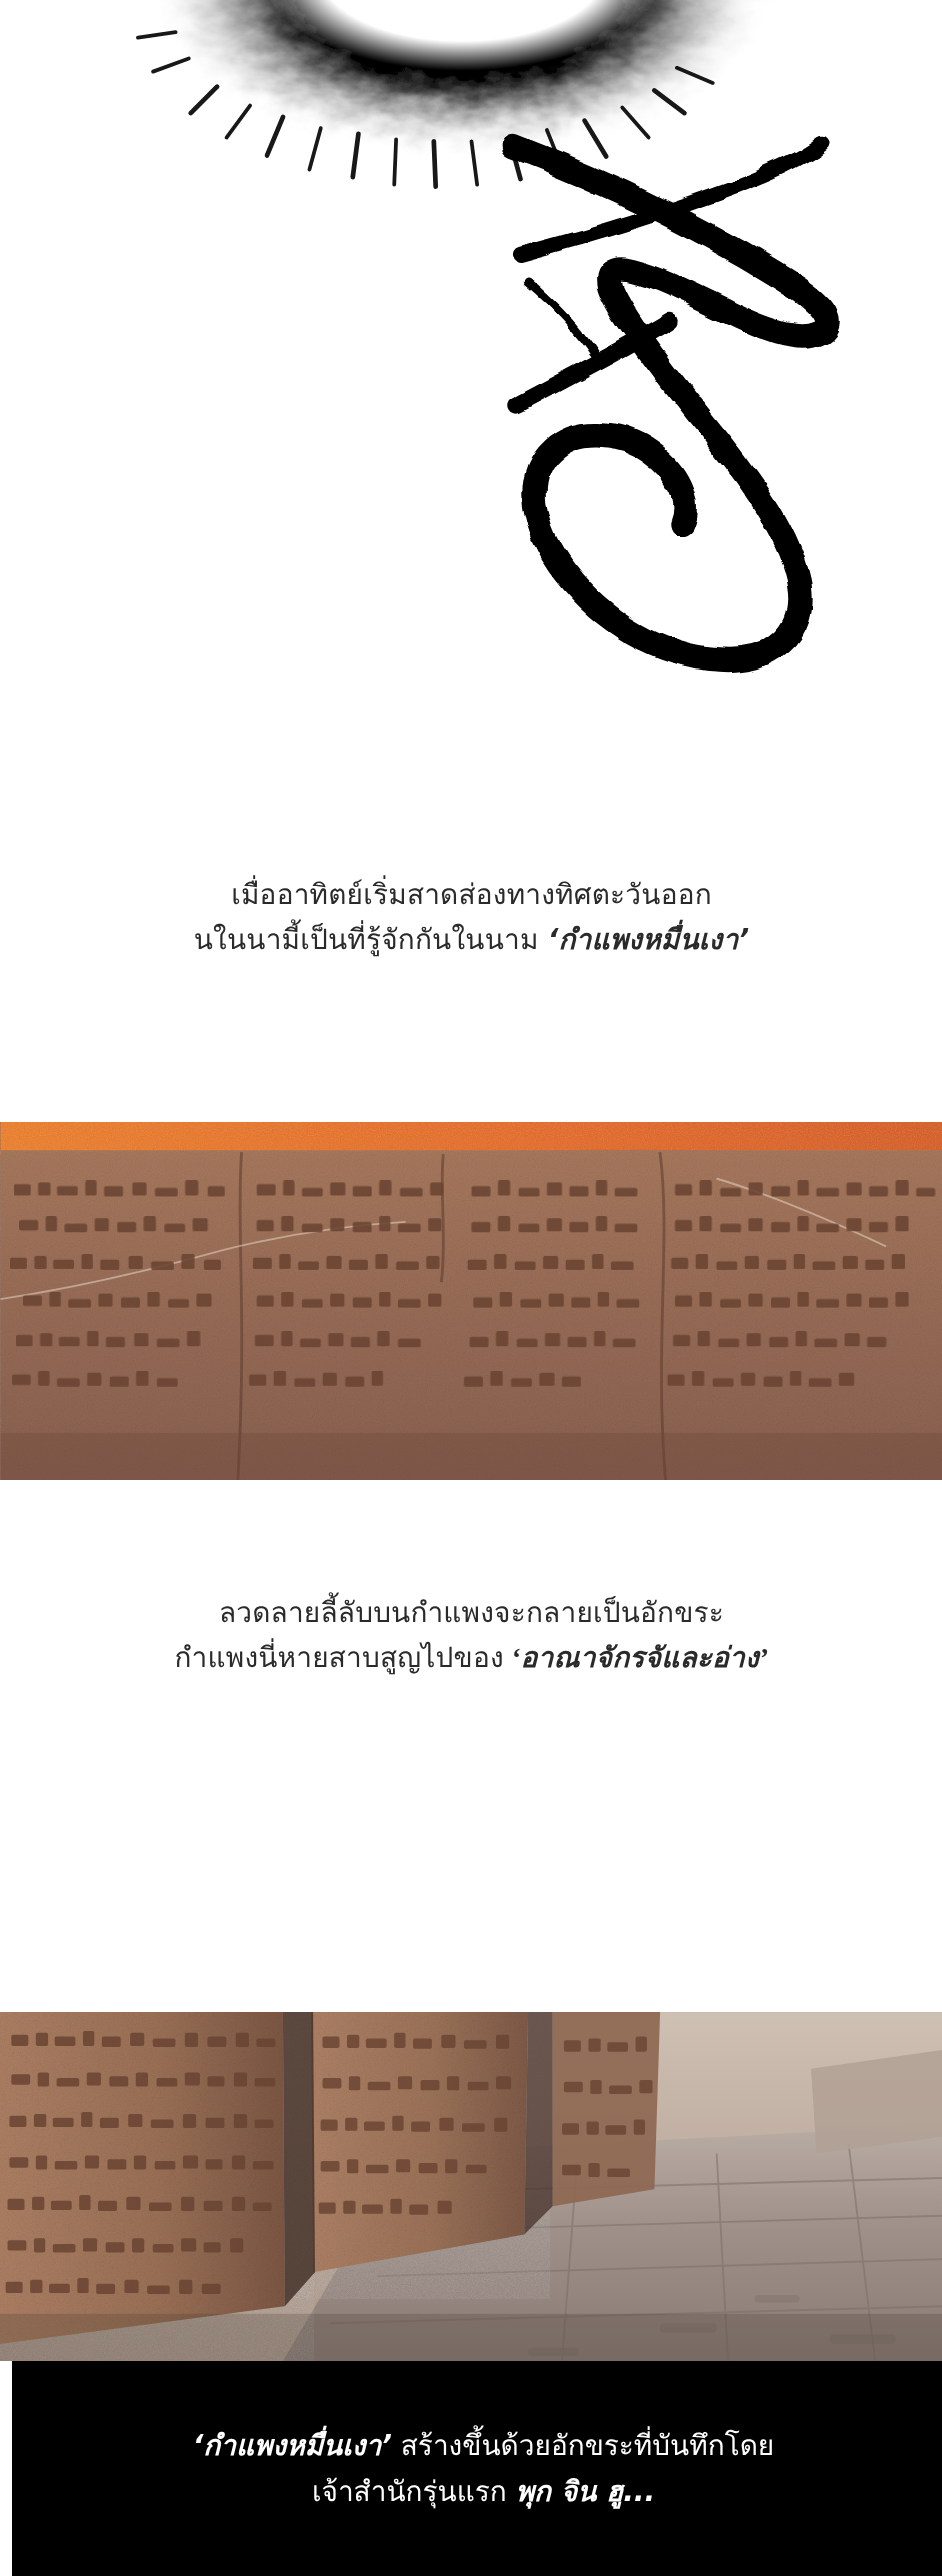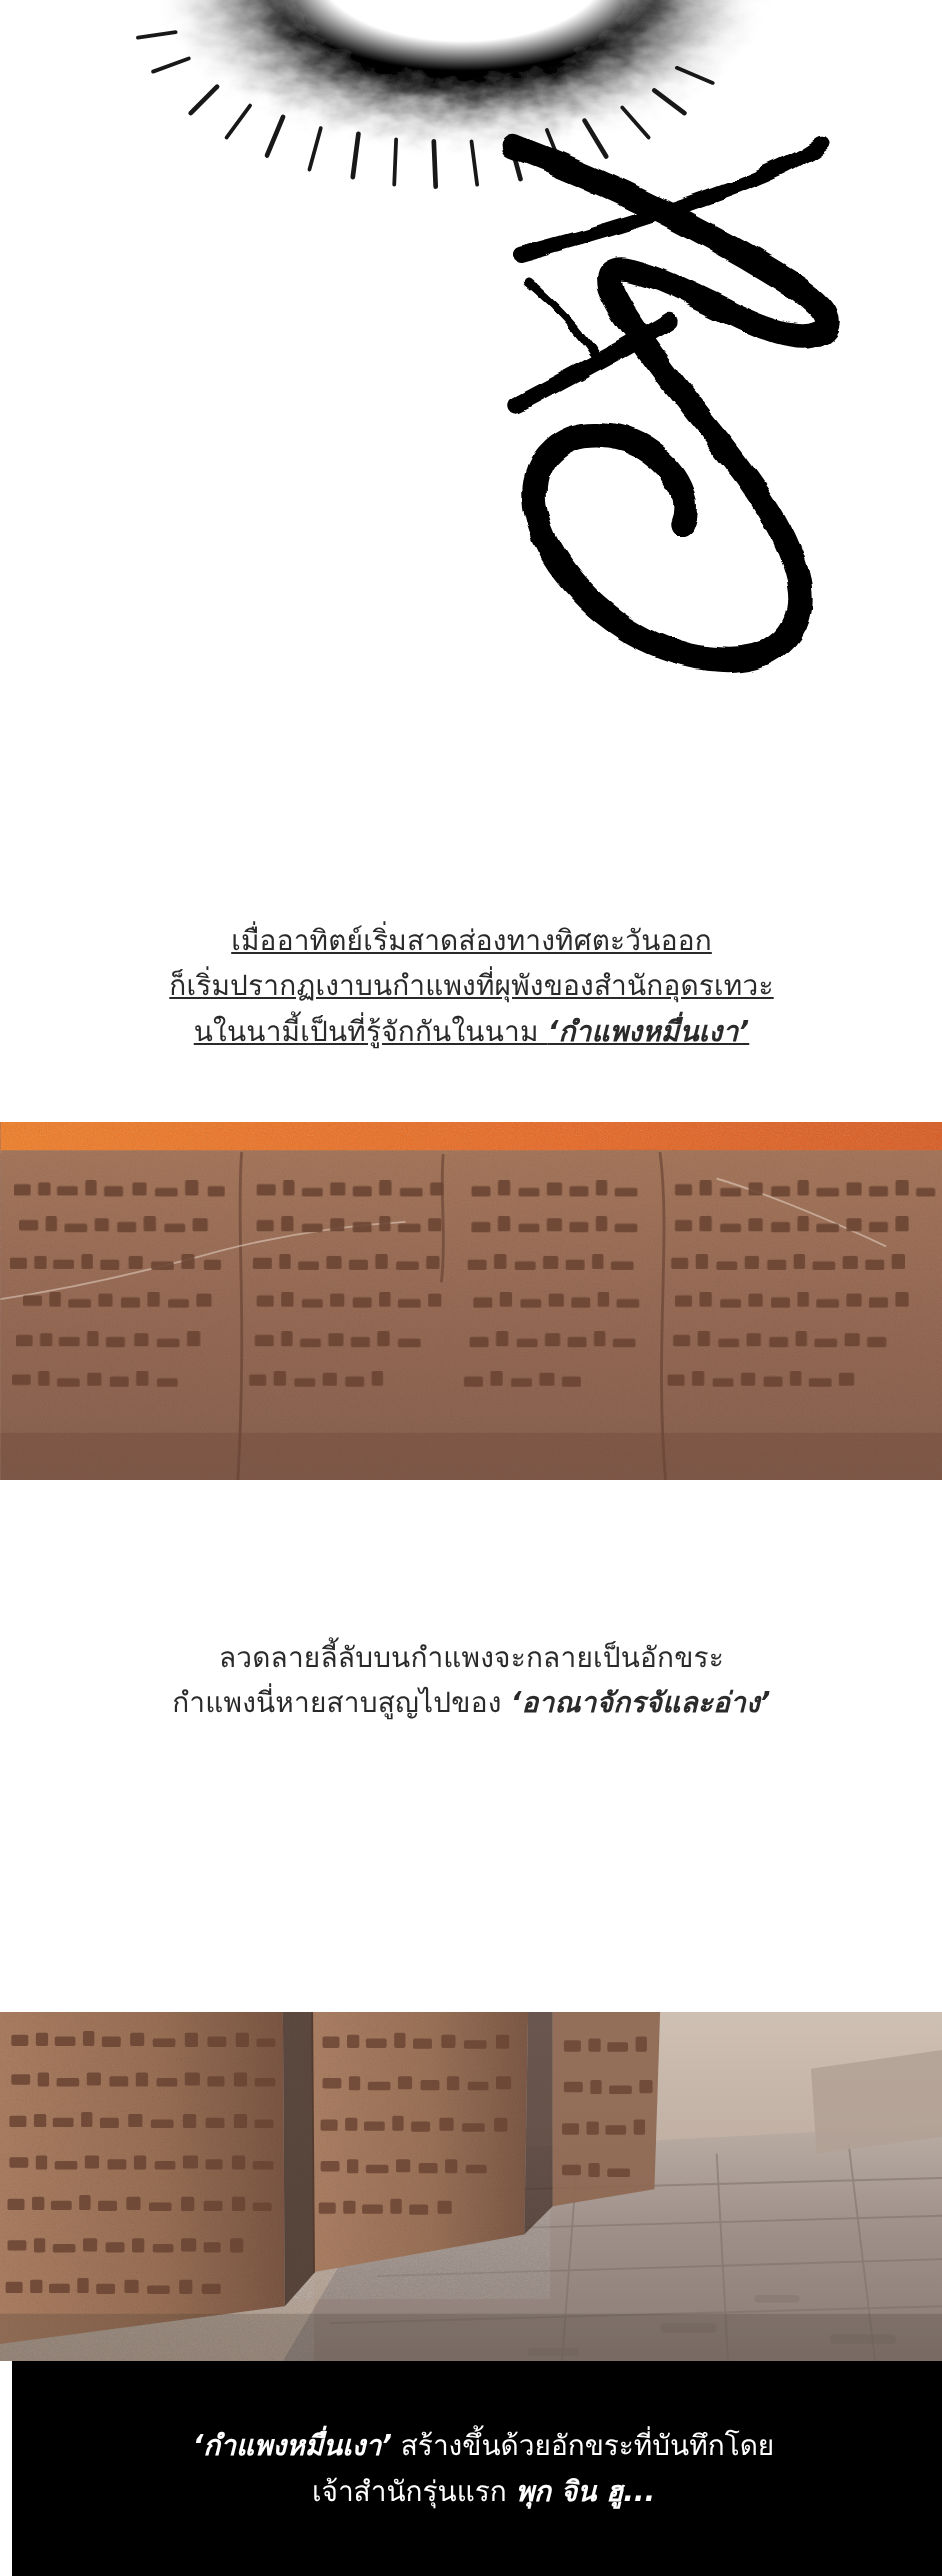--- a/index.html
+++ b/index.html
@@ -43,22 +43,22 @@
   .narration .line {
     display: block;
     font-size: 28px;
     letter-spacing: 0.2px;
   }
   .narration .em {
     font-weight: bold;
     font-style: italic;
   }
 
-  .narration-1 { top: 918px; text-decoration: underline; }
-  .narration-2 { top: 1635px; }
+  .narration-1 { top: 872px; }
+  .narration-2 { top: 1590px; font-family: Liberation Serif, serif; }
 
   
   .panel-wall-1 {
     position: absolute;
     left: 0; top: 1122px;
     width: 943px;
     height: 358px;
     overflow: hidden;
     background: #8d6350;
   }
@@ -175,21 +175,20 @@
       <g filter="url(#rough2)">
         <path d="M552 270 C 620 252, 700 228, 780 198 C 820 182, 852 168, 872 152" fill="none" stroke="#000000" stroke-width="16" stroke-linecap="round"></path>
         <path d="M548 430 C 600 402, 660 372, 712 340" fill="none" stroke="#000000" stroke-width="18" stroke-linecap="round"></path>
         <path d="M560 300 C 586 322, 612 348, 630 376" fill="none" stroke="#000000" stroke-width="9" stroke-linecap="round"></path>
       </g>
     </svg>
   </div>
 
   <div class="narration narration-1">
     <span class="line">เมื่ออาทิตย์เริ่มสาดส่องทางทิศตะวันออก</span>
-    <span class="line">ก็เริ่มปรากฏเงาบนกำแพงที่ผุพังของสำนักอุดรเทวะ</span>
     <span class="line"><span>นในนามี้เป็นที่รู้จักกันในนาม </span><span class="em">‘กำแพงหมื่นเงา’</span></span>
   </div>
 
   <div class="panel-wall-1">
     <svg class="art-svg" width="943" height="358" viewBox="0 0 1000 380">
       <defs>
         <linearGradient id="wallG1" x1="0" y1="0" x2="0" y2="1">
           <stop offset="0%" stop-color="#a87a5e"></stop>
           <stop offset="35%" stop-color="#9d7059"></stop>
           <stop offset="100%" stop-color="#8a6251"></stop>

